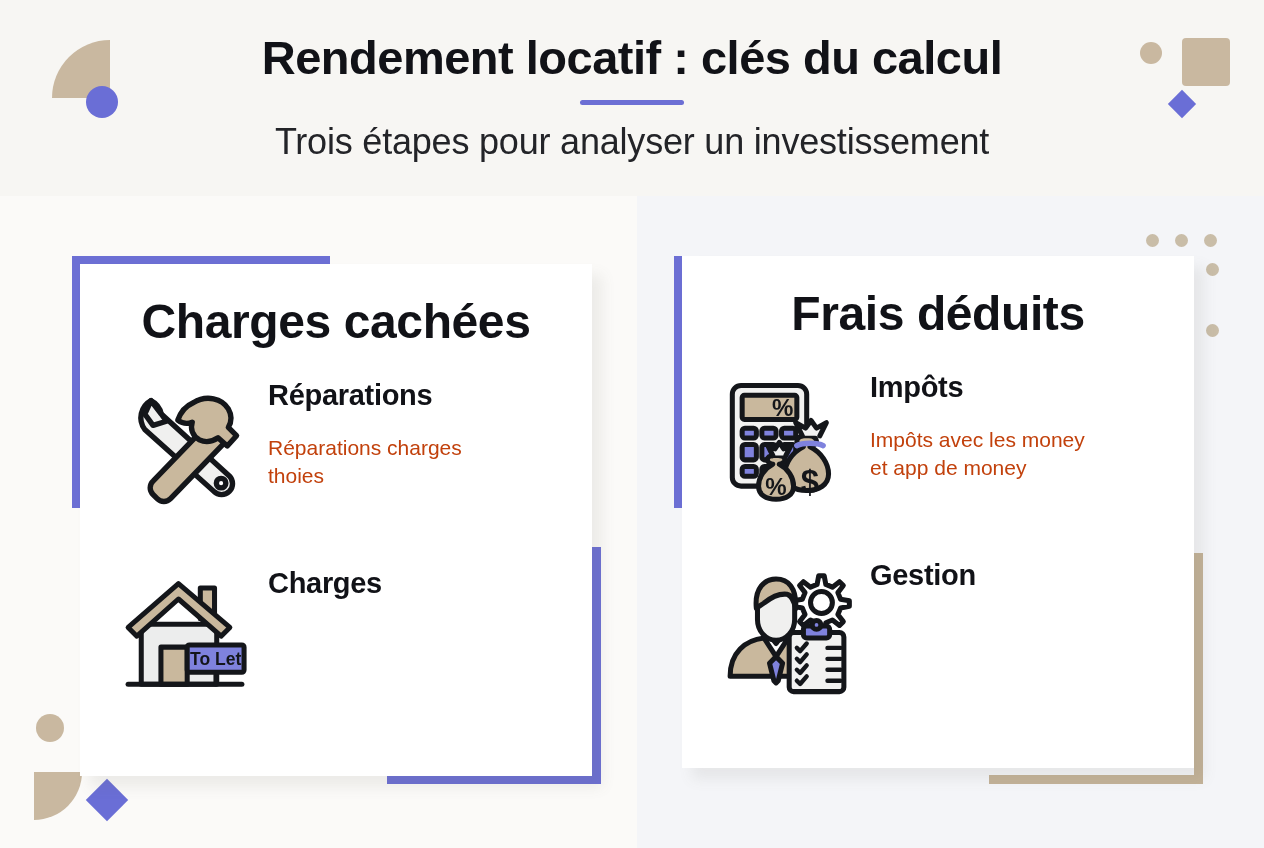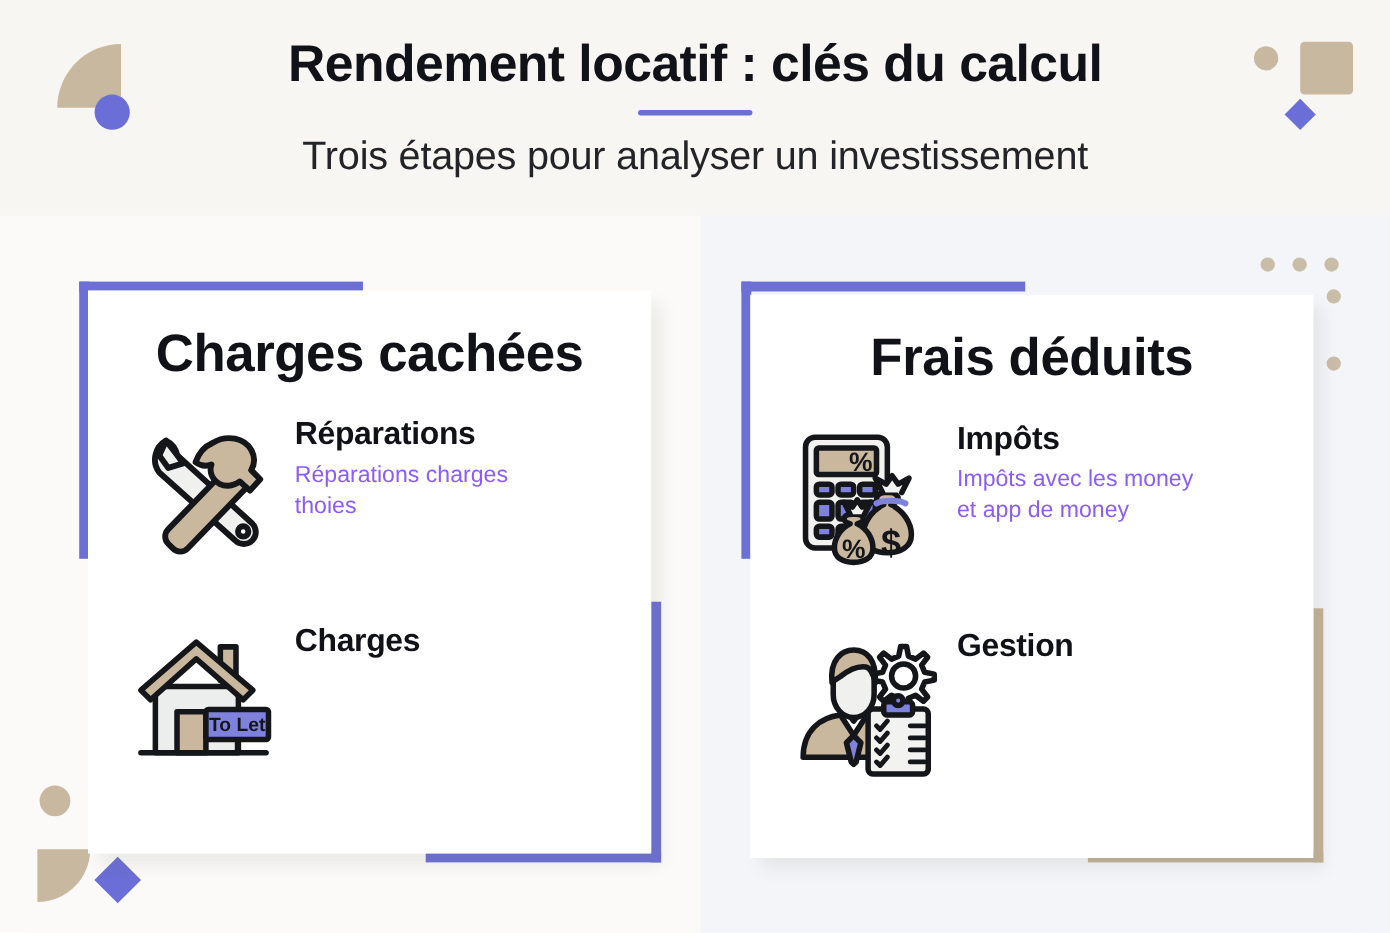--- a/index.html
+++ b/index.html
@@ -92,21 +92,21 @@
     background:#c9bda8; border-radius:50%;
   }
 
   
   .card {
     position:absolute;
     background:#ffffff;
     box-shadow:10px 11px 13px rgba(110,105,95,0.10);
   }
   .card-left  { left:80px;  top:264px; width:512px; height:512px; }
-  .card-right { left:682px; top:268px; width:512px; height:512px; }
+  .card-right { left:682px; top:256px; width:512px; height:512px; }
 
   
   .acc { position:absolute; }
   .acc-tl-v { width:9px;  }
   .acc-tl-h { height:9px; }
   .acc-br-v { width:9px;  }
   .acc-br-h { height:9px; }
 
   
   .lc-tl-v { left:72px;  top:256px; height:252px; background:#6c6fd4; }
@@ -135,22 +135,22 @@
   .item-icon {
     flex:0 0 150px; width:150px; height:150px;
     display:flex; align-items:center; justify-content:center;
   }
   .item-text { flex:1; padding-top:8px; padding-left:8px; }
   .item-head {
     font-size:29px; font-weight:bold; color:#111217;
     letter-spacing:-0.3px; line-height:1.15;
   }
   .item-body {
-    font-size:21px; font-weight:400; color:#8b5cf6;
-    line-height:1.34; margin-top:6px; max-width:215px;
+    font-size:21px; font-weight:400; color:#c2410c;
+    line-height:1.34; margin-top:22px; max-width:215px;
   }
 </style>
 </head>
 <body>
 
 <div id="stage">
 
   <div class="bg-header"></div>
   <div class="bg-left"></div>
   <div class="bg-right"></div>

